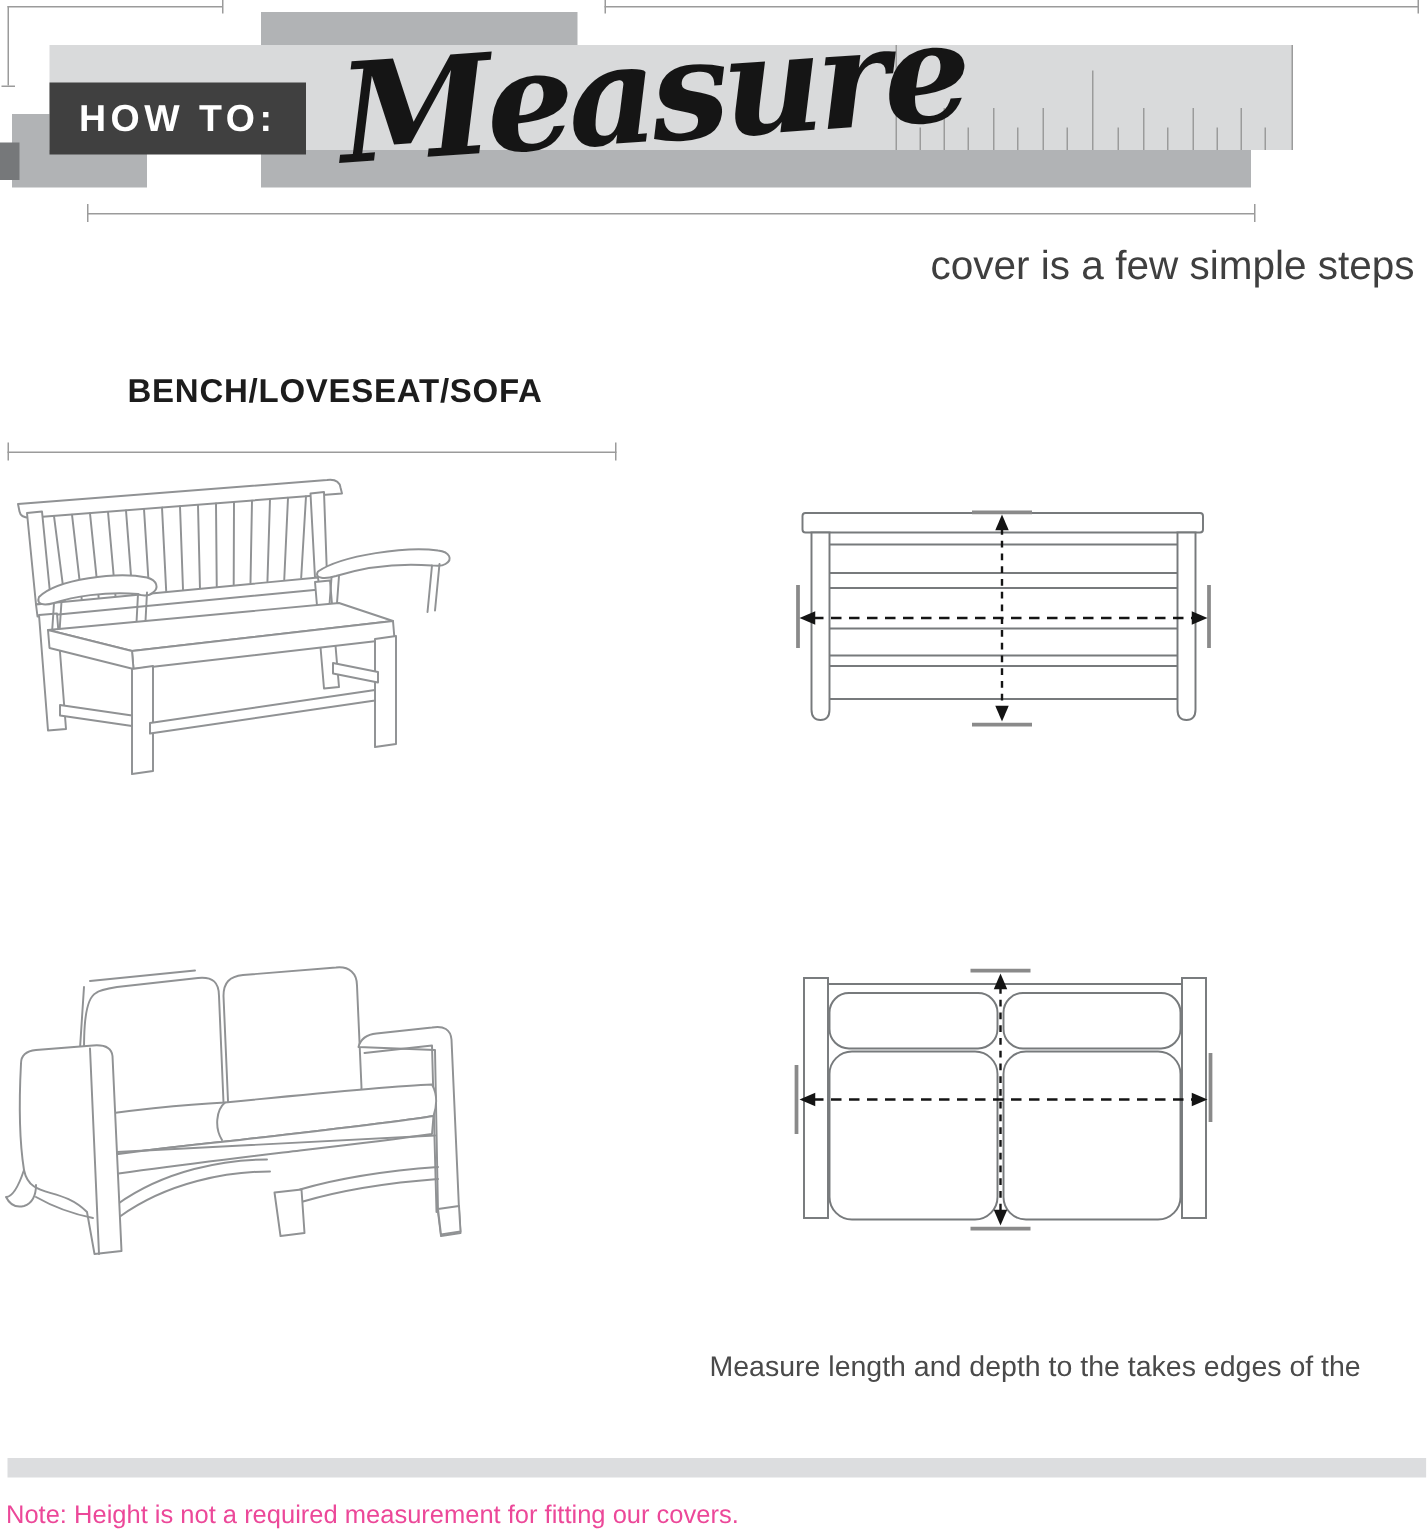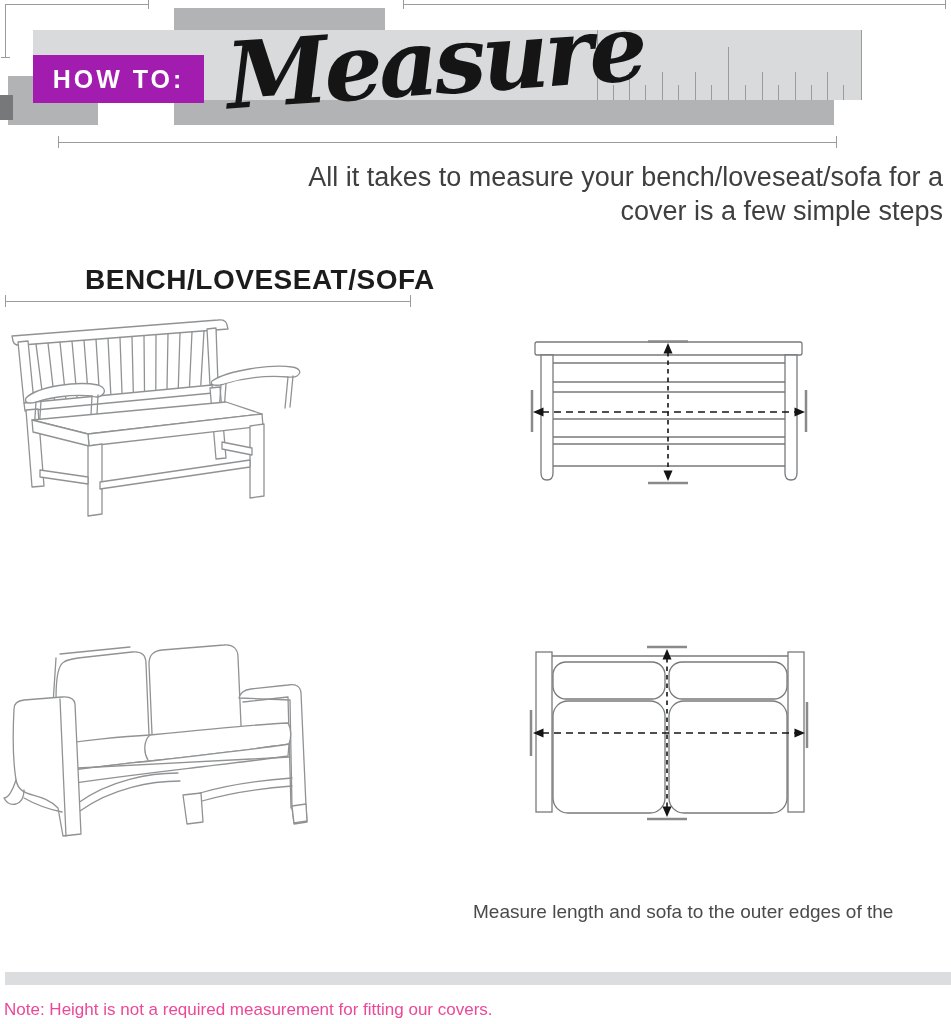--- a/index.html
+++ b/index.html
@@ -1,33 +1,33 @@
 <!DOCTYPE html>
 <html><head>
 <meta charset="utf-8">
 <style>
   html,body{margin:0;padding:0;background:#ffffff;}
   #canvas{position:relative;width:951px;height:1024px;background:#ffffff;overflow:hidden;
           font-family:"Liberation Sans",sans-serif;}
   
   .blk{position:absolute;background:#b1b3b5;}
   #band{position:absolute;left:33px;top:30px;width:829px;height:70px;background:#d9dadb;}
-  #howto-box{position:absolute;left:33px;top:55px;width:171px;height:48px;background:#a21caf;
+  #howto-box{position:absolute;left:33px;top:55px;width:171px;height:48px;background:#404040;
              display:flex;align-items:center;justify-content:center;z-index:6;}
   #howto-box span{color:#ffffff;font-size:25px;font-weight:bold;letter-spacing:3px;}
   #measure-script{position:absolute;left:226px;top:8px;z-index:7;color:#151515;
                   font-family:"DejaVu Serif",serif;font-style:italic;font-weight:bold;
                   font-size:92px;letter-spacing:-4px;transform:rotate(-4deg);white-space:nowrap;}
   .hline{position:absolute;background:#9b9b9b;height:1px;}
   .vline{position:absolute;background:#9b9b9b;width:1px;}
   .tick{position:absolute;background:#9b9b9b;width:1px;}
   
   #intro{position:absolute;right:8px;top:160px;text-align:right;color:#3f3f3f;
          font-size:27px;line-height:34px;font-weight:300;}
-  #section-title{position:absolute;left:85px;top:264px;font-size:28px;font-weight:bold;
+  #section-title{position:absolute;left:85px;top:248px;font-size:22px;font-weight:bold;
                  letter-spacing:0.5px;color:#1c1c1c;}
   #measure-note{position:absolute;left:473px;top:899px;font-size:19px;line-height:26px;color:#4a4a4a;}
   #footer-bar{position:absolute;left:5px;top:972px;width:946px;height:13px;background:#dcdddf;}
   #footer-note{position:absolute;left:4px;top:1000px;font-size:17px;color:#ec4899;}
   svg{position:absolute;overflow:visible;}
   .art{stroke:#909294;stroke-width:1.3;fill:none;stroke-linejoin:round;stroke-linecap:round;}
   .artf{stroke:#909294;stroke-width:1.3;fill:#ffffff;stroke-linejoin:round;}
   .tv{stroke:#777a7c;stroke-width:1.3;fill:none;}
   .tvf{stroke:#777a7c;stroke-width:1.3;fill:#ffffff;}
   .dash{stroke:#141414;stroke-width:1.6;fill:none;}
@@ -73,21 +73,20 @@
   <div class="hline" style="left:58px;top:142px;width:778px;"></div>
   <div class="vline" style="left:58px;top:136px;height:12px;"></div>
   <div class="vline" style="left:836px;top:136px;height:12px;"></div>
 
   <div id="howto-box">
     <span>HOW TO:</span>
   </div>
   <div id="measure-script">Measure</div>
 
   <div id="intro">
-    <div>All it takes to measure your bench/loveseat/sofa for a</div>
     <div>cover is a few simple steps</div>
   </div>
 
   <div id="section-title">BENCH/LOVESEAT/SOFA</div>
   <div class="hline" style="left:5px;top:301px;width:406px;"></div>
   <div class="vline" style="left:5px;top:295px;height:12px;"></div>
   <div class="vline" style="left:410px;top:295px;height:12px;"></div>
 
   <svg style="left:2px;top:310px;" width="320" height="222" viewBox="0 0 320 222">
     <path class="artf" d="M10,26 L216,10 Q224,9 225,15 L226,19 L20,35 Q12,36 11,31 Z"></path>
@@ -167,19 +166,19 @@
     <g>
       <line class="cap" x1="7" y1="66" x2="7" y2="112"></line>
       <line class="cap" x1="283" y1="58" x2="283" y2="104"></line>
       <line class="dash" x1="18" y1="89" x2="272" y2="89" stroke-dasharray="7 5"></line>
       <polygon class="arrow" points="9,89 19.5,84.5 19.5,93.5"></polygon>
       <polygon class="arrow" points="281,89 270.5,84.5 270.5,93.5"></polygon>
     </g>
   </svg>
 
   <div id="measure-note">
-    <div>Measure length and sofa to the outer edges of the</div>
+    <div>Measure length and depth to the takes edges of the</div>
   </div>
 
   <div id="footer-bar"></div>
   <div id="footer-note">Note: Height is not a required measurement for fitting our covers.</div>
 
 </div>
 
 </body></html>

